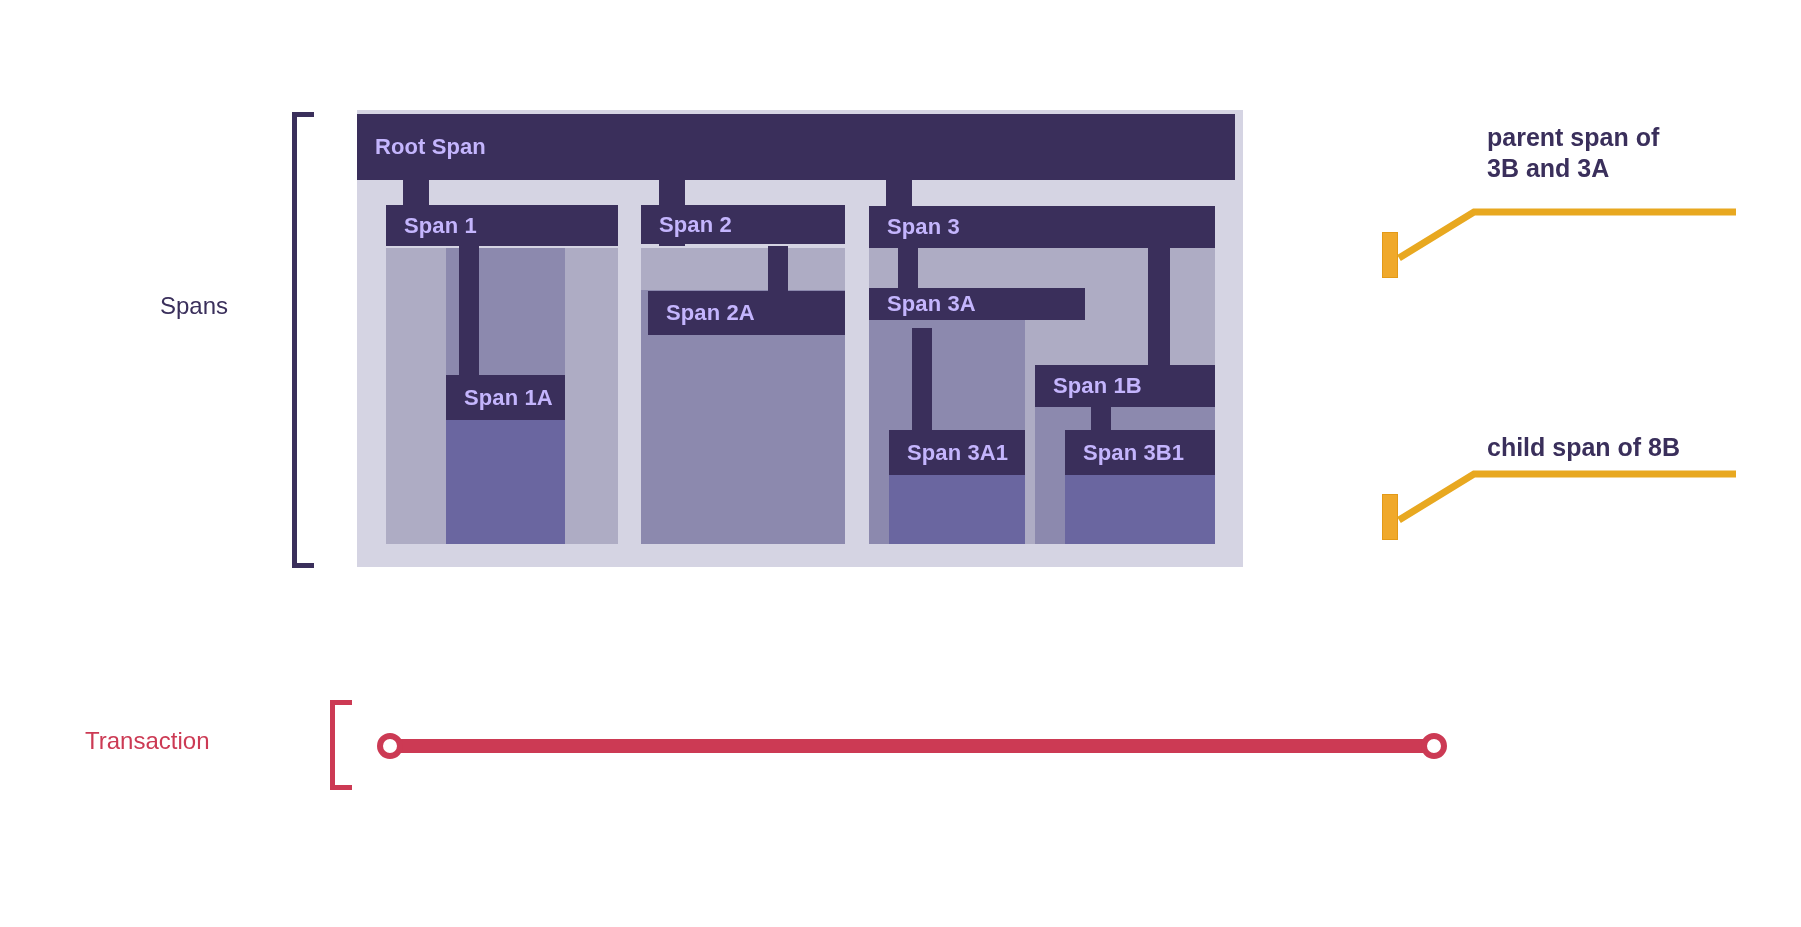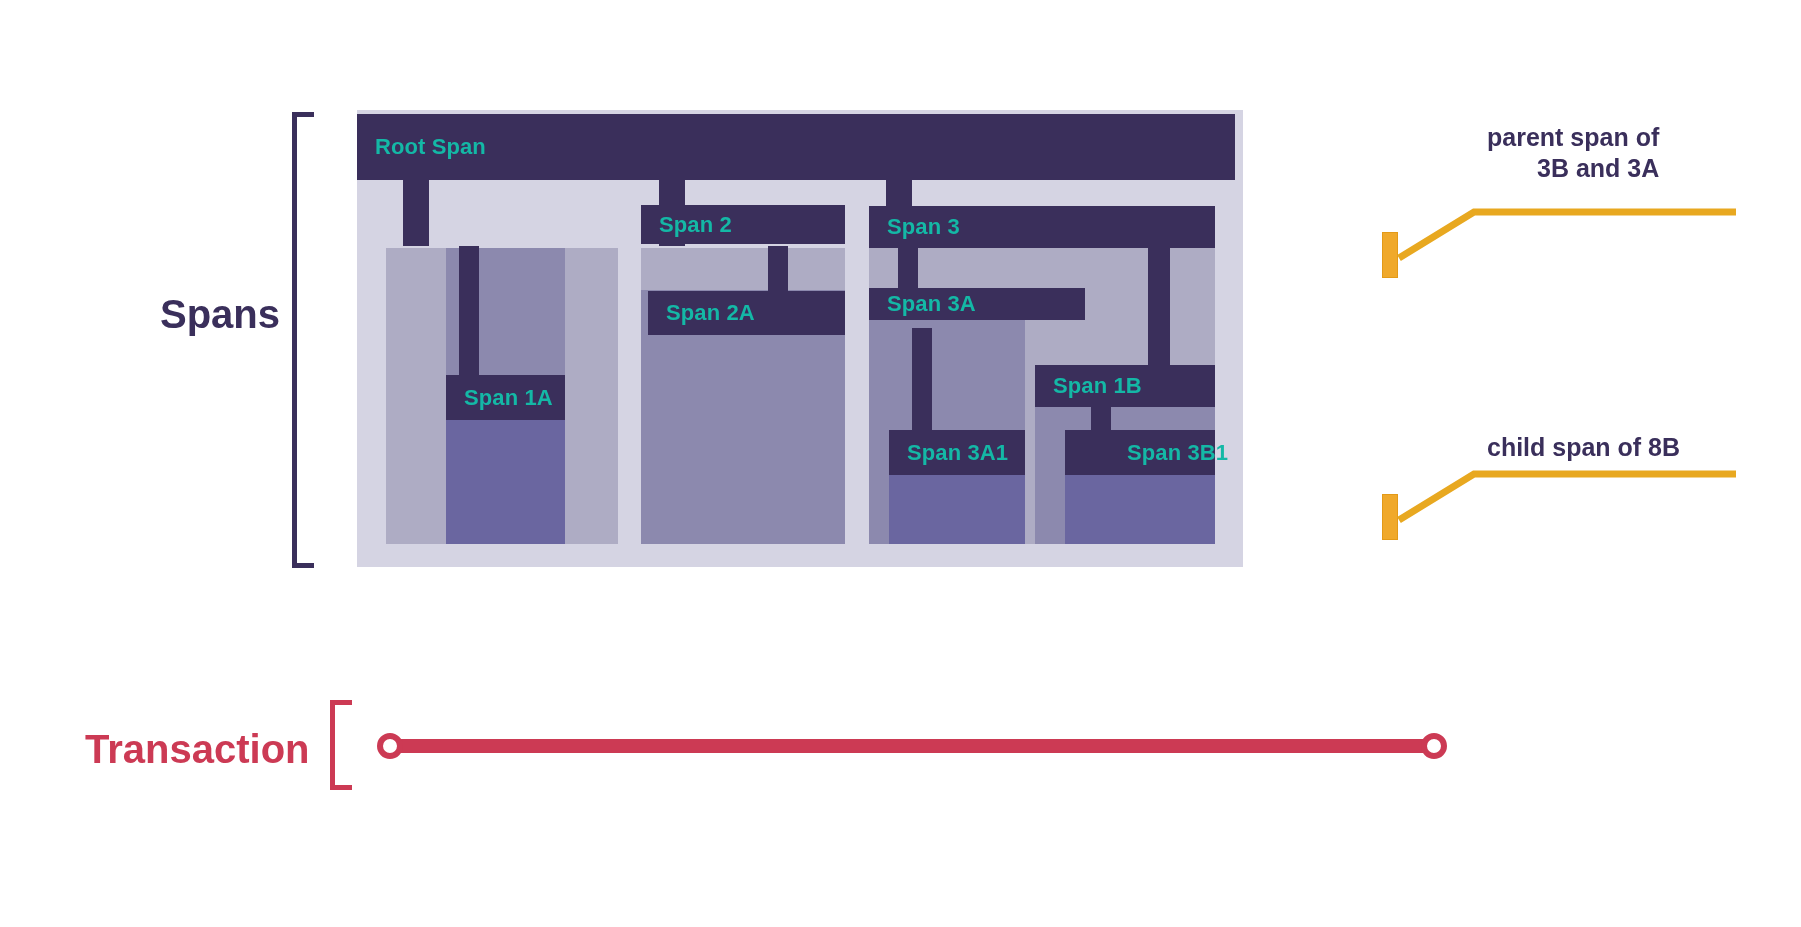--- a/index.html
+++ b/index.html
@@ -17,21 +17,21 @@
     position: relative;
     width: 1801px;
     height: 927px;
     background: #ffffff;
   }
 
   
   .bar {
     position: absolute;
     background: #3a2f5b;
-    color: #14b8a6;
+    color: #c4b5fd;
     font-weight: bold;
     display: flex;
     align-items: center;
     box-sizing: border-box;
     white-space: nowrap;
   }
   .bar > .bar-label {
     padding-left: 18px;
     font-size: 22px;
     letter-spacing: .1px;
@@ -70,22 +70,22 @@
     color: #3a2f5b;
     font-weight: bold;
     font-size: 25px;
     line-height: 1.25;
     white-space: pre-line;
   }
 
   
   .axis-label {
     position: absolute;
-    font-weight: bold;
-    font-size: 40px;
+    font-weight: normal;
+    font-size: 24px;
     color: #3a2f5b;
     white-space: nowrap;
   }
   .axis-label.txn { color: #cc3a54; }
 
   .bracket {
     position: absolute;
     border-left: 5px solid #3a2f5b;
     border-top: 5px solid #3a2f5b;
     border-bottom: 5px solid #3a2f5b;
@@ -126,20 +126,23 @@
   <div class="bar" style="left:357px; top:114px; width:878px; height:66px;">
     <span class="bar-label">Root Span</span>
   </div>
 
   <div class="plate plate-l1" style="left:386px; top:248px; width:232px; height:296px;"></div>
 
   <div class="plate plate-l2" style="left:446px; top:248px; width:119px; height:296px;"></div>
   <div class="plate plate-l3" style="left:446px; top:420px; width:119px; height:124px;"></div>
 
   <div class="stem" style="left:403px; top:180px; width:26px; height:66px;"></div>
+  <div class="bar" style="left:386px; top:205px; width:232px; height:41px;">
+    <span class="bar-label">Span 1</span>
+  </div>
 
   <div class="stem" style="left:459px; top:246px; width:20px; height:132px;"></div>
   <div class="bar" style="left:446px; top:375px; width:119px; height:45px;">
     <span class="bar-label">Span 1A</span>
   </div>
 
   <div class="plate plate-l1" style="left:641px; top:248px; width:204px; height:296px;"></div>
   <div class="plate plate-l2" style="left:641px; top:290px; width:204px; height:254px;"></div>
 
   <div class="stem" style="left:659px; top:180px; width:26px; height:66px;"></div>
@@ -176,33 +179,33 @@
   <div class="bar" style="left:889px; top:430px; width:136px; height:45px;">
     <span class="bar-label">Span 3A1</span>
   </div>
 
   <div class="stem" style="left:1148px; top:246px; width:22px; height:122px;"></div>
   <div class="bar" style="left:1035px; top:365px; width:180px; height:42px;">
     <span class="bar-label">Span 1B</span>
   </div>
 
   <div class="stem" style="left:1091px; top:405px; width:20px; height:28px;"></div>
-  <div class="bar" style="left:1065px; top:430px; width:150px; height:45px;padding-left:44px;">
+  <div class="bar" style="left:1065px; top:430px; width:150px; height:45px;">
     <span class="bar-label">Span 3B1</span>
   </div>
 
   <div class="marker" style="left:1382px; top:232px; width:16px; height:46px;"></div>
   <div class="marker" style="left:1382px; top:494px; width:16px; height:46px;"></div>
 
   <svg id="leaders" viewBox="0 0 1801 927" xmlns="http://www.w3.org/2000/svg">
     <polyline points="1399,258 1474,212 1736,212" fill="none" stroke="#e8a820" stroke-width="7"></polyline>
     <polyline points="1399,520 1474,474 1736,474" fill="none" stroke="#e8a820" stroke-width="7"></polyline>
   </svg>
 
-  <div class="annotation" style="left:1487px; top:122px;text-align:right;">parent span of
+  <div class="annotation" style="left:1487px; top:122px;">parent span of
 3B and 3A</div>
   <div class="annotation" style="left:1487px; top:432px;">child span of 8B</div>
 
   <div class="axis-label txn" style="left:85px; top:727px;">Transaction</div>
   <div class="bracket txn" style="left:330px; top:700px; width:22px; height:90px;"></div>
 
   <div class="txn-line" style="left:385px; top:739px; width:1050px;"></div>
   <div class="txn-dot" style="left:377px; top:733px;"></div>
   <div class="txn-dot" style="left:1421px; top:733px;"></div>
 

